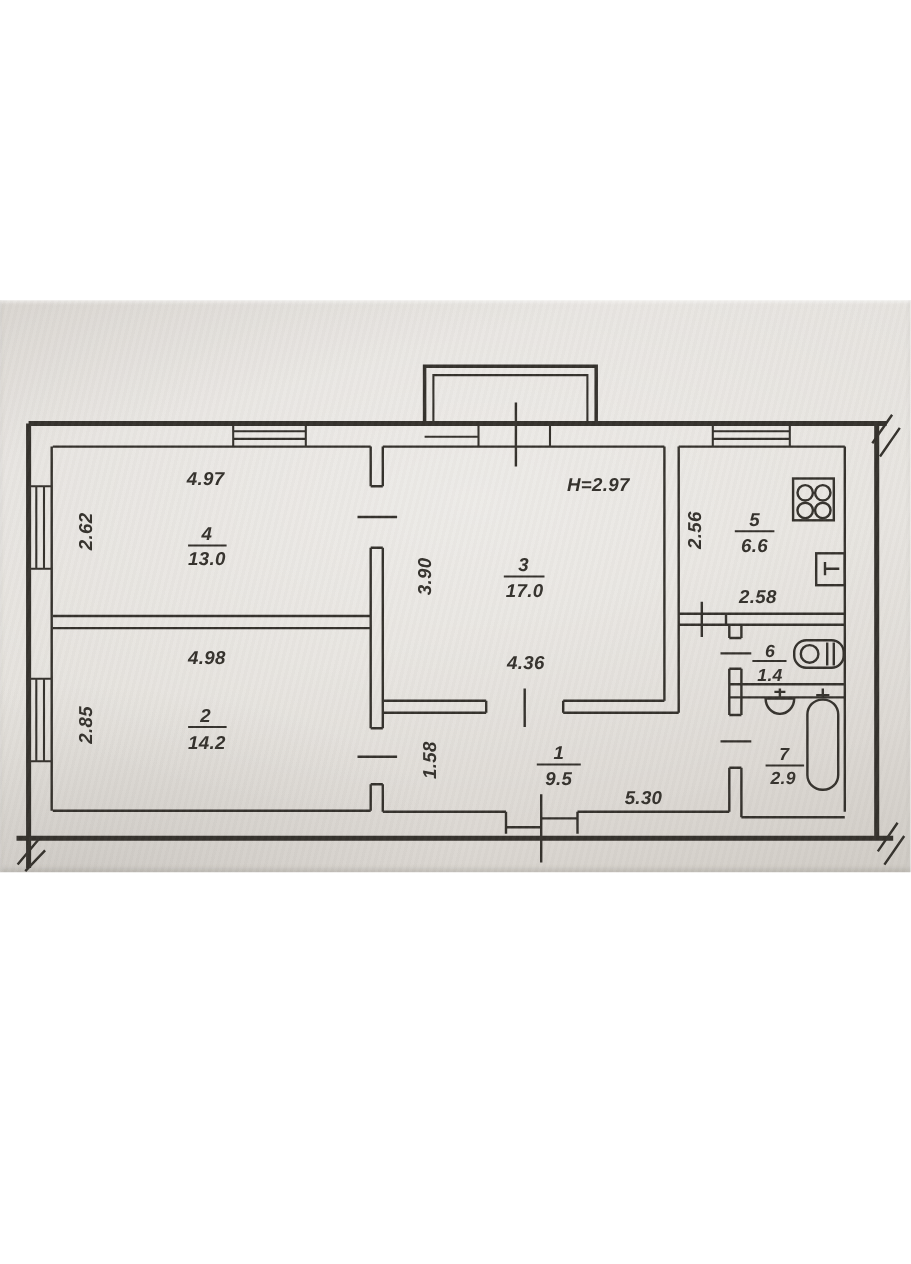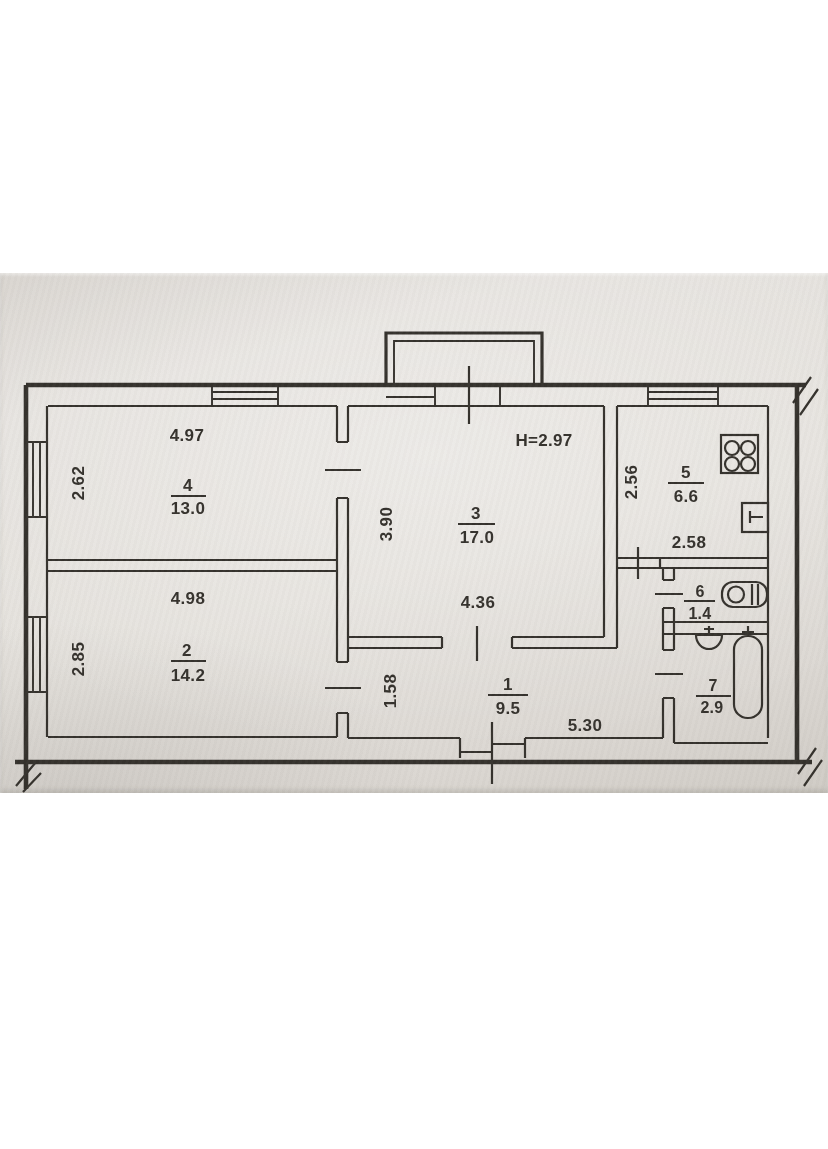--- a/index.html
+++ b/index.html
@@ -1,17 +1,17 @@
 <!DOCTYPE html>
 <html style="--paper: #e0dcd7; --ink: #34312c;"><head>
 <meta charset="utf-8">
 <style>
   html,body{margin:0;padding:0;background:#ffffff;}
   .page{position:relative;width:828px;height:1149px;background:#ffffff;overflow:hidden;
-        font-family:"Liberation Sans",sans-serif;}
+        font-family:"Liberation Sans",sans-serif;font-style:italic;}
   .photo{position:absolute;left:0;top:273px;width:828px;height:520px;
     background:
       radial-gradient(120% 95% at 52% 35%, rgba(255,255,255,.30) 0%, rgba(255,255,255,0) 60%),
       radial-gradient(80% 60% at 8% 100%, rgba(60,55,50,.10) 0%, rgba(60,55,50,0) 55%),
       linear-gradient(165deg,#d8d4cf 0%,#e5e2de 20%,#e4e1dc 55%,#dbd7d2 82%,#cfcbc5 100%);
     box-shadow:inset 0 2px 3px rgba(255,255,255,.5), inset 0 -3px 5px rgba(80,75,68,.18);}
   .photo::after{content:"";position:absolute;inset:0;pointer-events:none;opacity:.5;
     background:repeating-linear-gradient(104deg, rgba(255,255,255,.05) 0 3px, rgba(90,85,78,.04) 3px 6px);}
   svg{position:absolute;inset:0;width:100%;height:100%;}
   .w{fill:none;stroke:var(--ink,#34312c);stroke-linecap:butt;stroke-linejoin:miter;}

